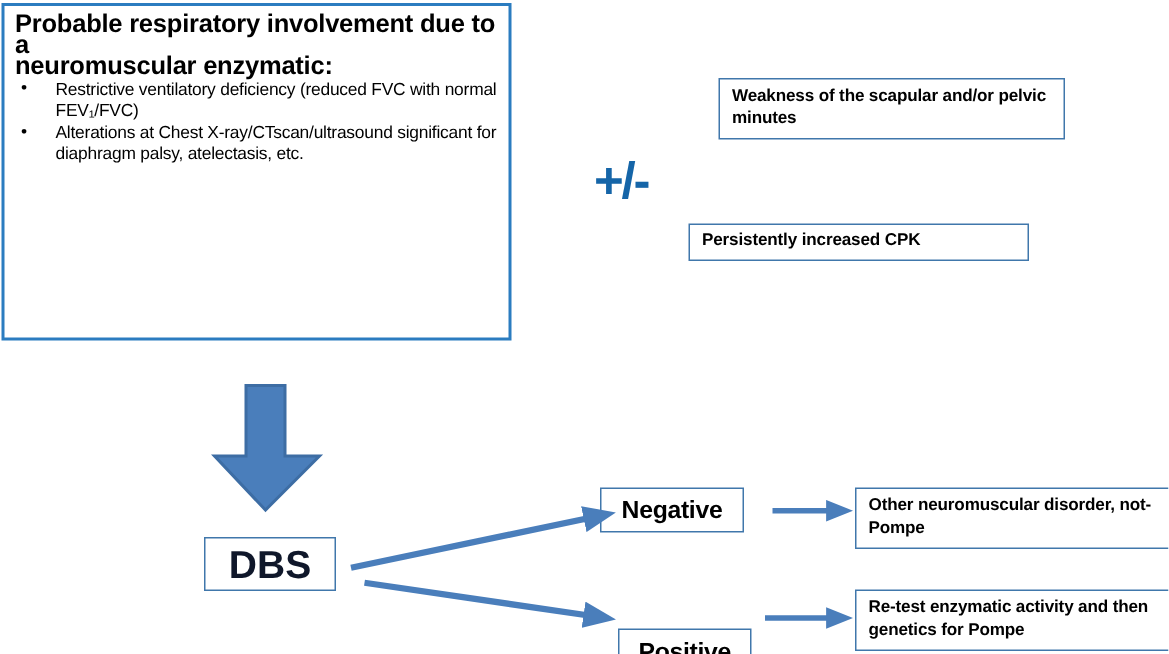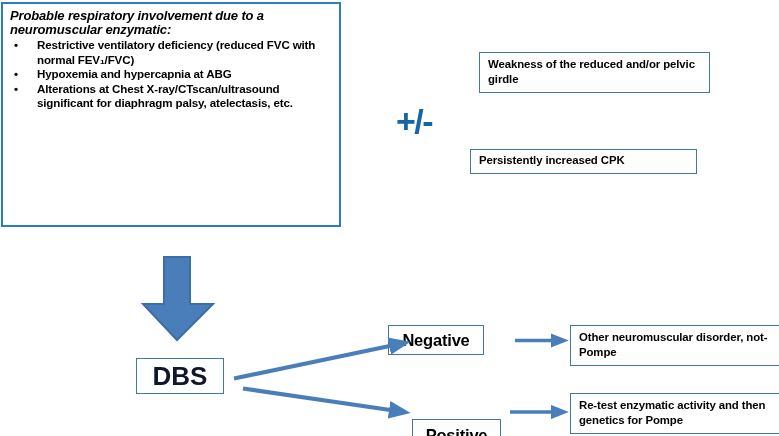--- a/index.html
+++ b/index.html
@@ -25,40 +25,39 @@
     left: 1px;
     top: 2px;
     width: 340px;
     height: 225px;
     border: 2px solid #2b7cc0;
     box-sizing: border-box;
     background: #ffffff;
     padding: 5px 6px 0 7px;
   }
   #criteria-heading {
-    font-size: 13px;
+    font-size: 17px;
     font-weight: bold;
     line-height: 14.2px;
     color: #000000;
     letter-spacing: -0.15px;
     margin: 0 0 1px 0;
-    font-style: italic;
   }
   #criteria-heading .tail {
     font-weight: bold;
   }
   ul#criteria-list {
     list-style: none;
     margin: 0;
     padding: 0;
   }
   ul#criteria-list li {
     position: relative;
     font-size: 11.6px;
-    font-weight: bold;
+    font-weight: normal;
     line-height: 14.2px;
     color: #000000;
     letter-spacing: -0.15px;
     padding-left: 27px;
     margin: 0 0 0.5px 0;
   }
   ul#criteria-list li::before {
     content: "\2022";
     position: absolute;
     left: 4px;
@@ -81,21 +80,21 @@
     letter-spacing: -0.1px;
     padding: 4px 6px 3px 8px;
   }
   #box-scapular {
     left: 479px;
     top: 52px;
     width: 231px;
     height: 41px;
   }
   #box-cpk {
-    left: 470px;
+    left: 459px;
     top: 149px;
     width: 227px;
     height: 25px;
     padding-top: 3px;
   }
 
   
   #plus-minus {
     position: absolute;
     left: 396px;
@@ -146,21 +145,21 @@
     background: #ffffff;
     display: flex;
     align-items: center;
     justify-content: center;
     font-size: 16.5px;
     font-weight: bold;
     color: #000000;
     letter-spacing: -0.2px;
   }
   #box-negative {
-    left: 388px;
+    left: 400px;
     top: 325px;
     width: 96px;
     height: 30px;
   }
   #box-positive {
     left: 412px;
     top: 396px;
     width: 89px;
     height: 32px;
     margin-top: 23px;
@@ -207,28 +206,27 @@
 
 <div id="canvas">
 
   <div id="main-criteria-box">
     <div id="criteria-heading">
       <span>Probable respiratory involvement due to a</span><br>
       <span>neuromuscular enzymatic</span><span class="tail">:</span>
     </div>
     <ul id="criteria-list">
       <li>Restrictive ventilatory deficiency (reduced FVC with normal FEV₁/FVC)</li>
-      <li>Hypoxemia and hypercapnia at ABG</li>
       <li>Alterations at Chest X-ray/CTscan/ultrasound significant for diaphragm palsy, atelectasis, etc.</li>
     </ul>
   </div>
 
   <div id="plus-minus">+/-</div>
 
-  <div class="side-box" id="box-scapular">Weakness of the reduced and/or pelvic girdle</div>
+  <div class="side-box" id="box-scapular">Weakness of the scapular and/or pelvic minutes</div>
   <div class="side-box" id="box-cpk">Persistently increased CPK</div>
 
   <div id="down-arrow-wrap">
     <svg width="80" height="86" viewBox="0 0 80 86" xmlns="http://www.w3.org/2000/svg">
       <polygon points="24,1 50,1 50,48 73,48 37,84 3,48 24,48" fill="#4a7ebb" stroke="#3d6da4" stroke-width="2" stroke-linejoin="miter"></polygon>
     </svg>
   </div>
 
   <div id="dbs-box">
     <span id="dbs-label">DBS</span>

